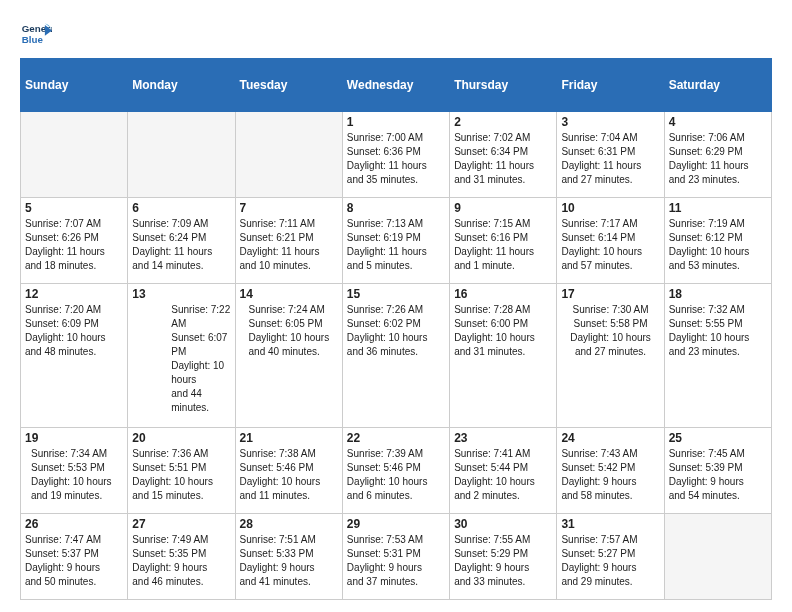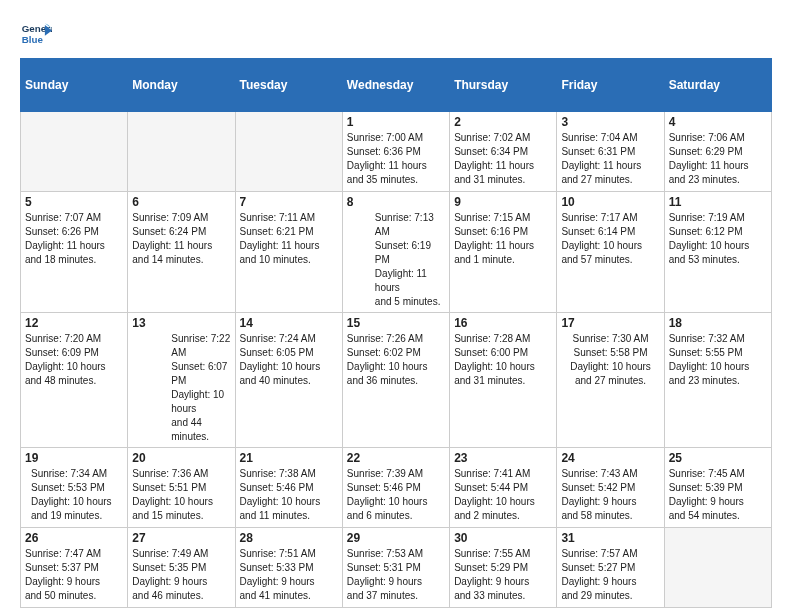--- a/index.html
+++ b/index.html
@@ -168,21 +168,21 @@
           </td>
           <td>
             <span class="day-num">7</span>
             <div class="day-info" style="white-space: pre-line;">Sunrise: 7:11 AM
 Sunset: 6:21 PM
 Daylight: 11 hours
 and 10 minutes.</div>
           </td>
           <td>
             <span class="day-num">8</span>
-            <div class="day-info" style="white-space: pre-line; margin-left: 28px;">Sunrise: 7:13 AM
+            <div class="day-info" style="white-space: pre-line;">Sunrise: 7:13 AM
 Sunset: 6:19 PM
 Daylight: 11 hours
 and 5 minutes.</div>
           </td>
           <td>
             <span class="day-num">9</span>
             <div class="day-info" style="white-space: pre-line;">Sunrise: 7:15 AM
 Sunset: 6:16 PM
 Daylight: 11 hours
 and 1 minute.</div>
@@ -212,21 +212,21 @@
           </td>
           <td>
             <span class="day-num">13</span>
             <div class="day-info" style="white-space: pre-line; margin-left: 39px;">Sunrise: 7:22 AM
 Sunset: 6:07 PM
 Daylight: 10 hours
 and 44 minutes.</div>
           </td>
           <td>
             <span class="day-num">14</span>
-            <div class="day-info" style="white-space: pre-line;">Sunrise: 7:24 AM
+            <div class="day-info" style="white-space: pre-line; margin-left: 9px;">Sunrise: 7:24 AM
 Sunset: 6:05 PM
 Daylight: 10 hours
 and 40 minutes.</div>
           </td>
           <td>
             <span class="day-num">15</span>
             <div class="day-info" style="white-space: pre-line;">Sunrise: 7:26 AM
 Sunset: 6:02 PM
 Daylight: 10 hours
 and 36 minutes.</div>

